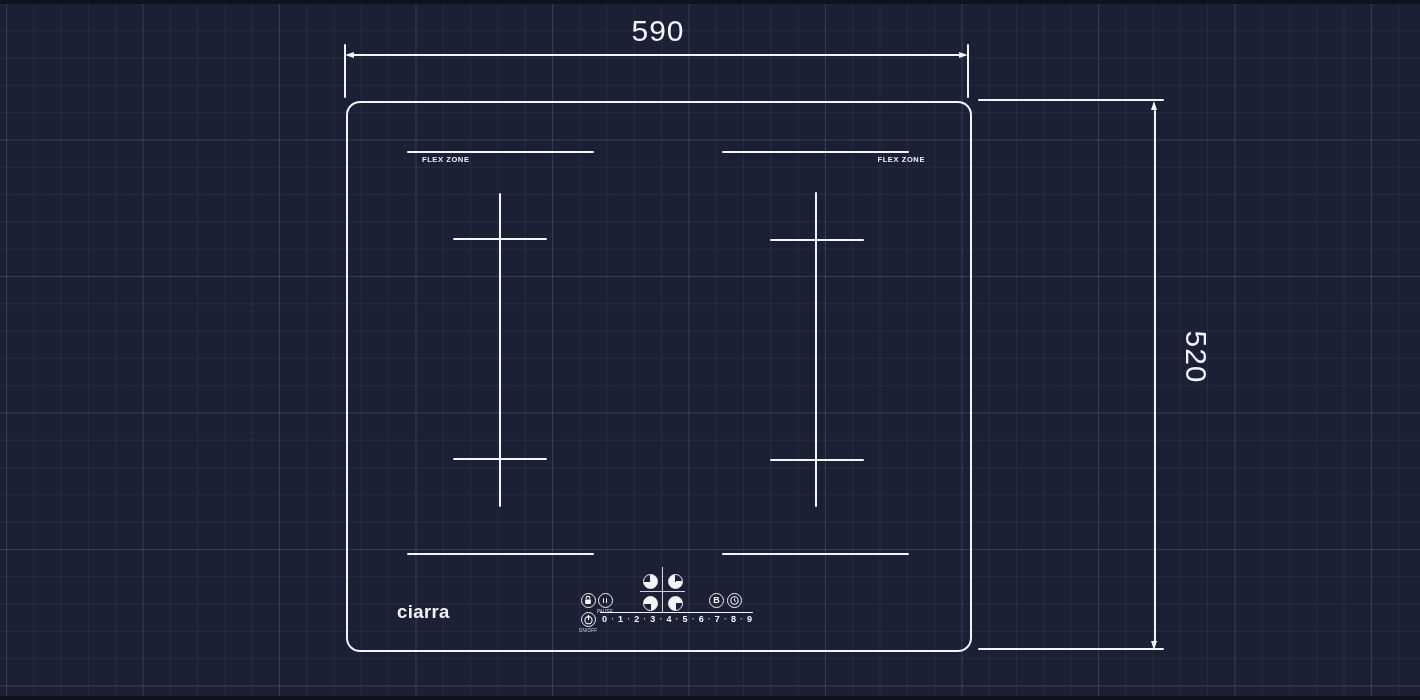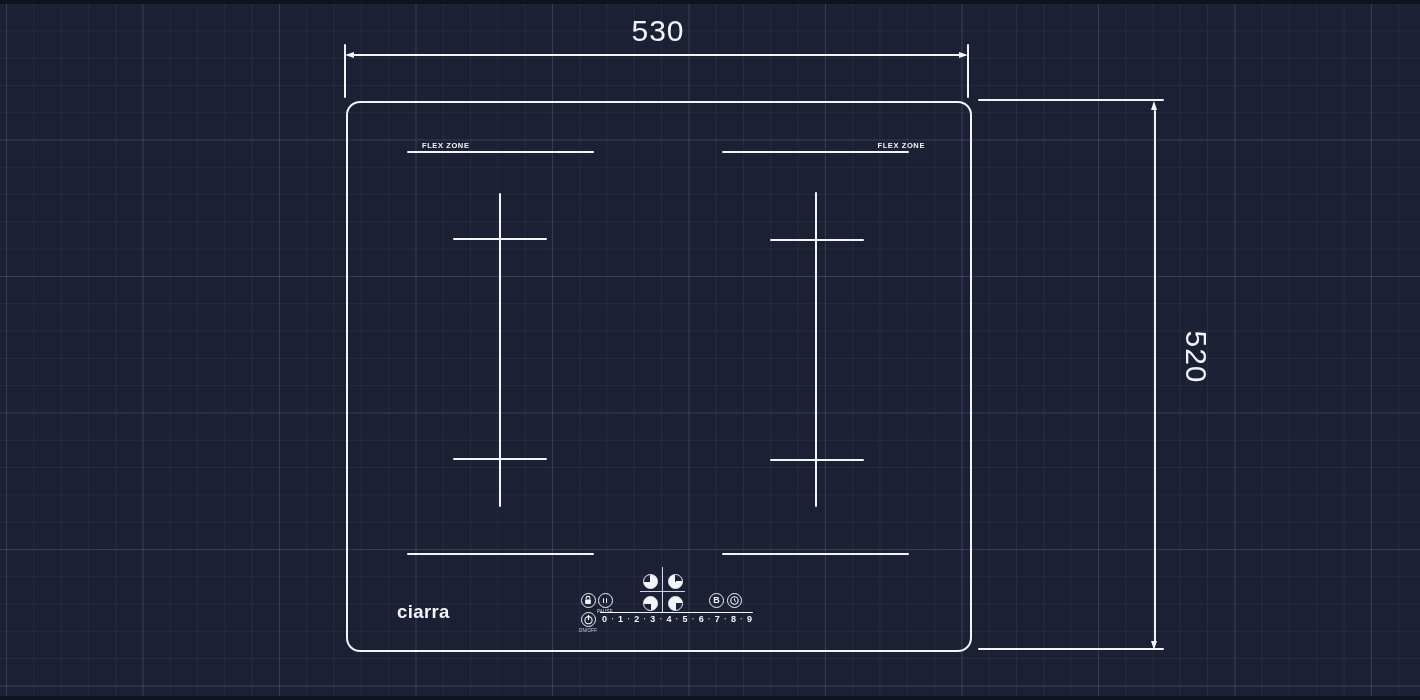--- a/index.html
+++ b/index.html
@@ -39,21 +39,21 @@
   .dr-ext-b{left:978px;top:648px;width:186px;height:1.6px;}
   .dr-line{left:1154px;top:110px;width:1.6px;height:532px;}
   .arr.up  {left:1151.3px;top:101px;border-left:3.5px solid transparent;border-right:3.5px solid transparent;border-bottom:9px solid #f2f4f8;}
   .arr.down{left:1151.3px;top:641px;border-left:3.5px solid transparent;border-right:3.5px solid transparent;border-top:9px solid #f2f4f8;}
   .lab-520{left:1166px;top:327px;width:60px;height:60px;display:flex;align-items:center;justify-content:center;}
   .lab-520 span{display:inline-block;transform:rotate(90deg);font-size:30px;letter-spacing:1px;white-space:nowrap;}
 
   
   .fz-line-l{left:407px;top:151px;width:187px;height:2px;}
   .fz-line-r{left:722px;top:151px;width:187px;height:2px;}
-  .fz-label{position:absolute;top:141px;font-size:7.5px;font-weight:700;letter-spacing:.6px;color:#f2f4f8;padding-left:16px;}
+  .fz-label{position:absolute;top:155px;font-size:7.5px;font-weight:700;letter-spacing:.6px;color:#f2f4f8;padding-left:16px;}
   .fz-lab-l{left:406px;width:120px;text-align:left;}
   .fz-lab-r{left:789px;width:120px;text-align:right;}
 
   
   .zm-v-l{left:498.7px;top:193px;width:2px;height:314px;}
   .zm-h-lt{left:453px;top:238px;width:94px;height:2px;}
   .zm-h-lb{left:453px;top:458px;width:94px;height:2px;}
   .zm-v-r{left:815px;top:192px;width:2px;height:315px;}
   .zm-h-rt{left:769.5px;top:239px;width:94px;height:2px;}
   .zm-h-rb{left:769.5px;top:459px;width:94px;height:2px;}
@@ -104,21 +104,21 @@
   <div class="edge top"></div>
   <div class="edge bot"></div>
 
   <div class="hob"></div>
 
   <div class="wline dt-ext-l"></div>
   <div class="wline dt-ext-r"></div>
   <div class="wline dt-line"></div>
   <div class="arr left"></div>
   <div class="arr right"></div>
-  <div class="dim-label lab-590">530</div>
+  <div class="dim-label lab-590">590</div>
 
   <div class="wline dr-ext-t"></div>
   <div class="wline dr-ext-b"></div>
   <div class="wline dr-line"></div>
   <div class="arr up"></div>
   <div class="arr down"></div>
   <div class="abs lab-520">
     <span>520</span>
   </div>
 

